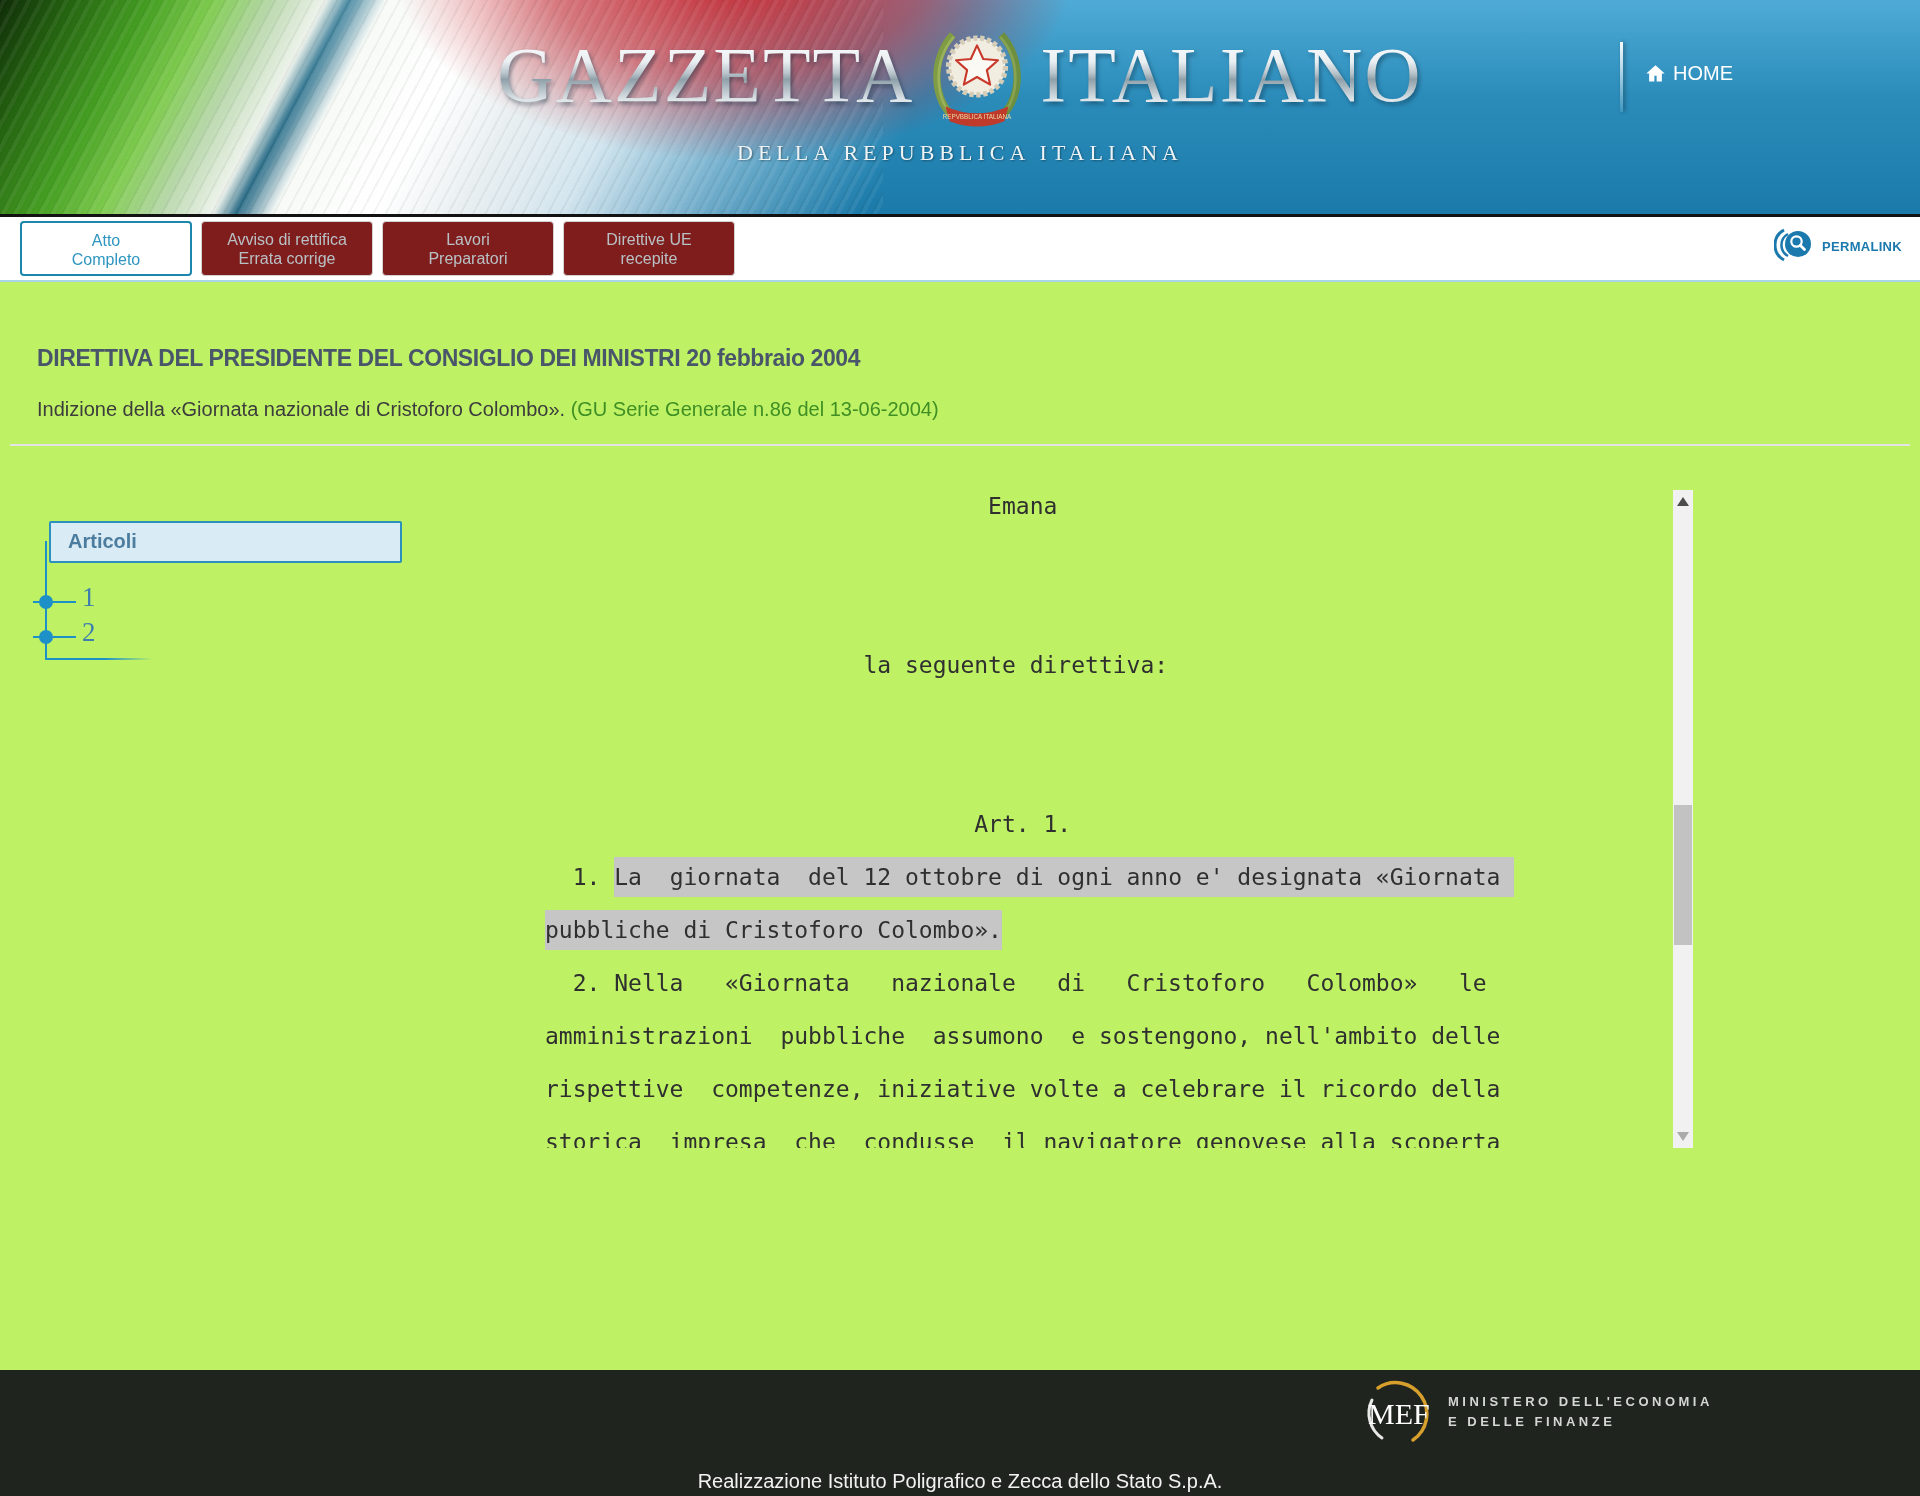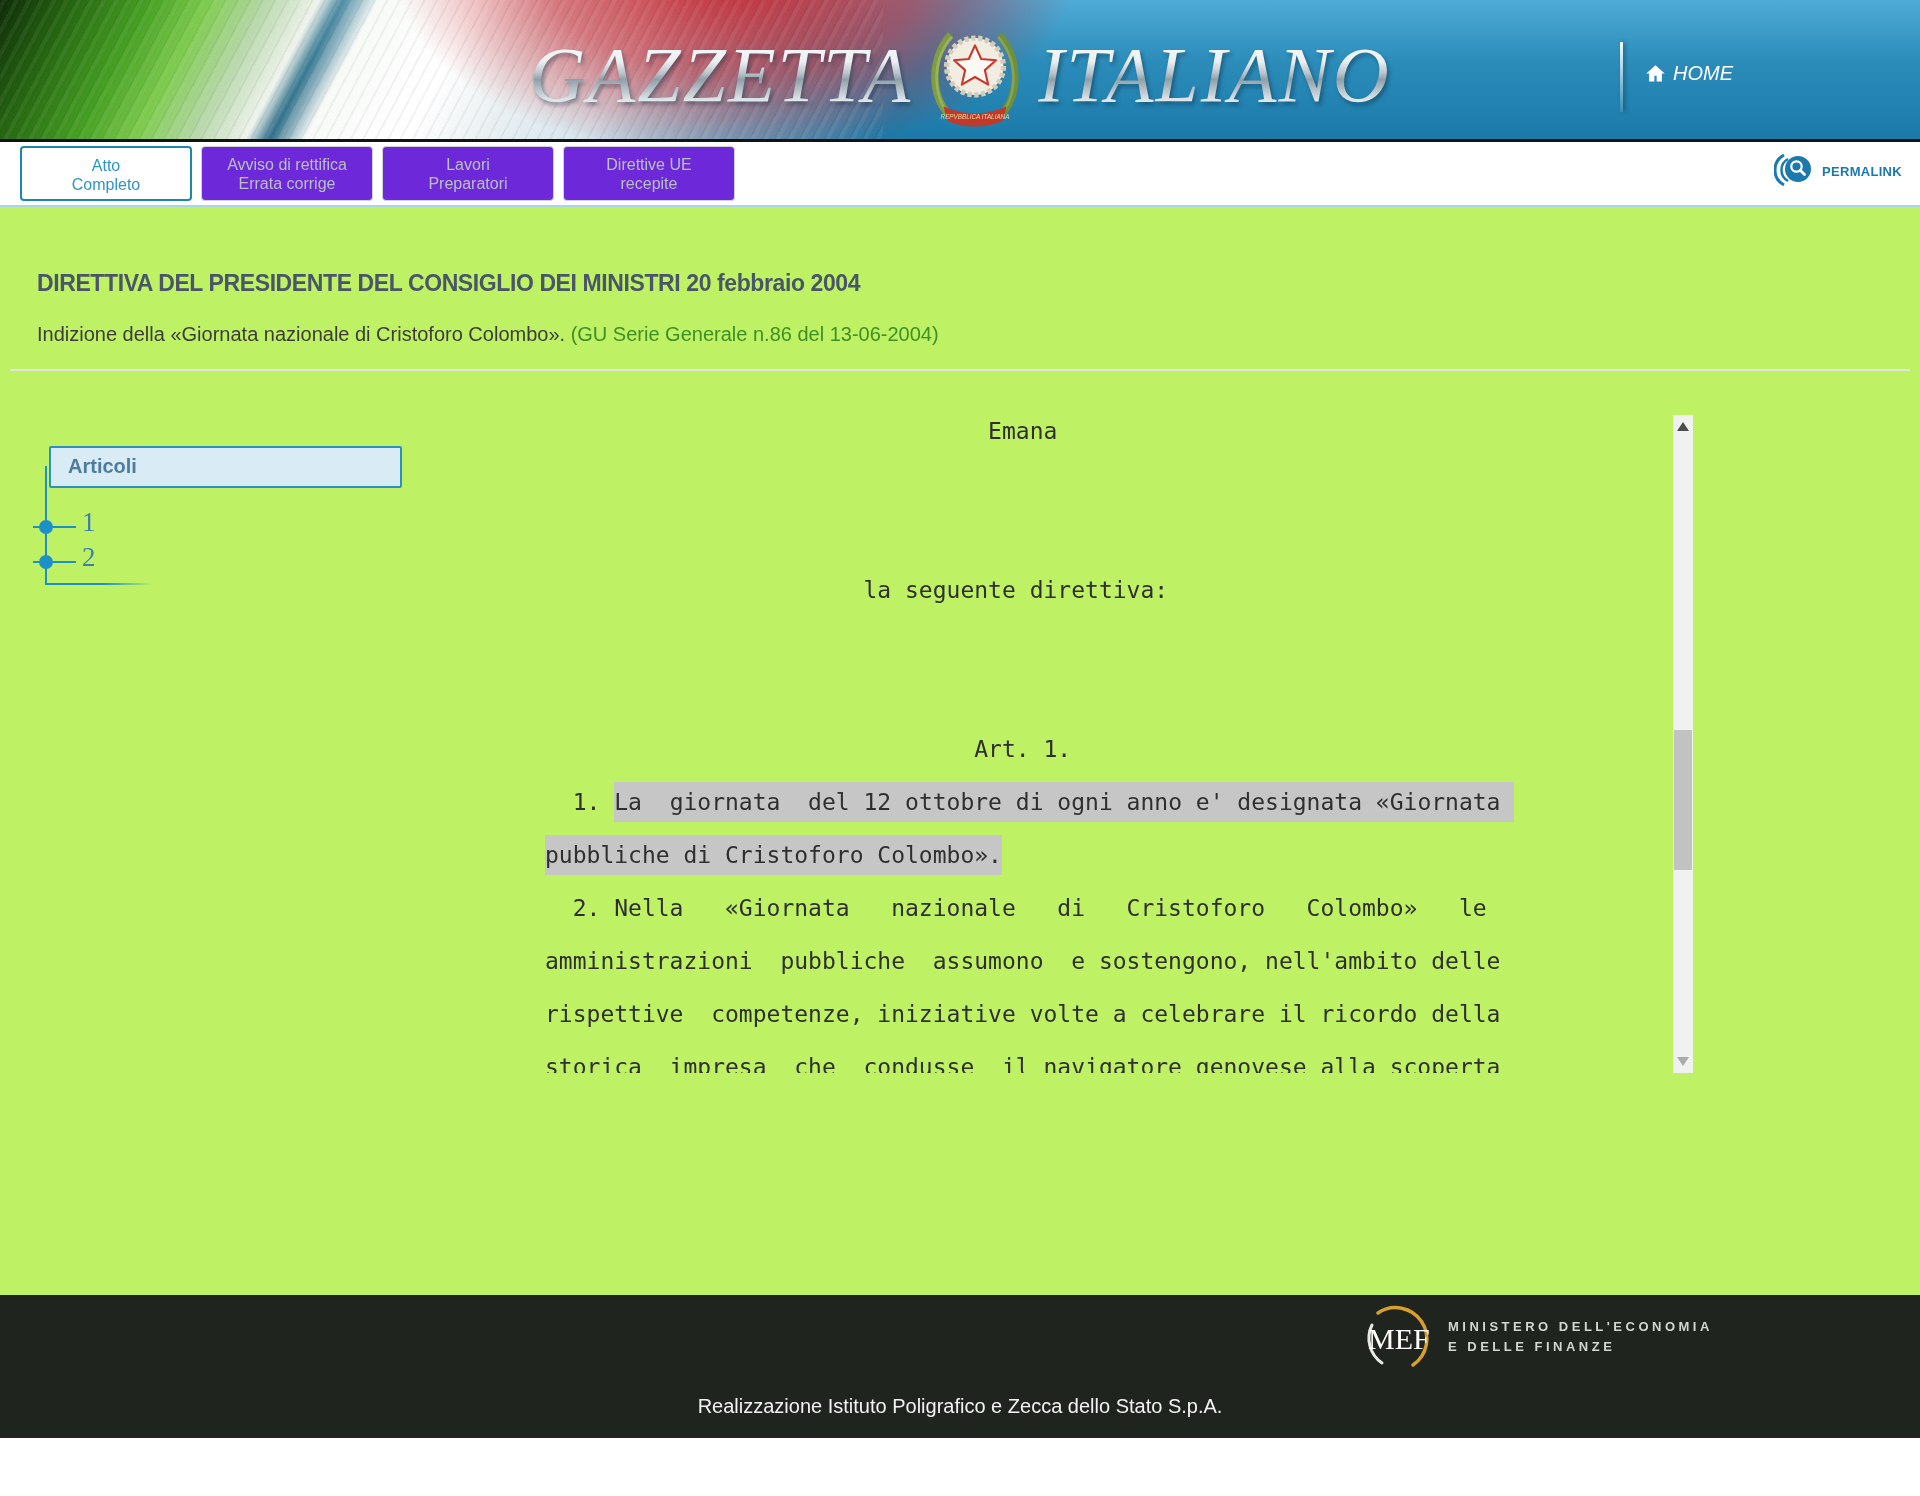--- a/index.html
+++ b/index.html
@@ -2,21 +2,21 @@
 <html><head>
 <meta charset="utf-8">
 <style>
   * { box-sizing: border-box; }
   html,body { margin:0; padding:0; }
   body { background:#fff; }
   .page { position:relative; width:1920px; height:1496px; overflow:hidden; background:#fff;
           font-family:"Liberation Sans", sans-serif; }
 
   
-  .header { position:relative; height:142px; border-bottom:3px solid #121212; overflow:hidden;font-style:italic; }
+  .header { position:relative; height:217px; border-bottom:3px solid #121212; overflow:hidden; }
   .flag-streaks { position:absolute; inset:0;
     background:
       radial-gradient(ellipse 500px 280px at 735px -30px, rgba(198,24,32,.92) 0%, rgba(198,24,32,.55) 38%, rgba(198,24,32,0) 68%),
       linear-gradient(118deg,
         #0f2c08 0%, #246310 3.5%, #46a023 7.5%, #7ecb4e 10.5%, #b9d8ac 13.5%,
         #eef3ec 16%, rgba(70,80,70,.35) 17.2%, #f7faf7 19%, #ffffff 24%,
         #e9eff1 28%, rgba(244,248,250,.85) 33%, rgba(235,243,248,.4) 40%, rgba(225,240,250,0) 48%),
       linear-gradient(180deg, #4fabd6 0%, #2b8cba 45%, #1b7aa9 100%);
   }
   .flag-streaks::after { content:""; position:absolute; top:0; bottom:0; left:0; width:46%;
@@ -34,21 +34,21 @@
   .home-divider { position:absolute; left:1620px; top:42px; width:3px; height:70px;
       background:linear-gradient(180deg, rgba(255,255,255,.95), rgba(255,255,255,.1));
       box-shadow:2px 0 4px rgba(0,0,0,.35); }
   .home-link { position:absolute; left:1645px; top:62px; display:flex; align-items:center; gap:7px;
       color:#ffffff; font-size:20px; cursor:pointer; text-decoration:none; }
   .home-icon { width:21px; height:21px; }
 
   
   .tabbar { position:relative; height:65px; border-bottom:2px solid #a9d5e9; background:#fff;
       display:flex; gap:9px; padding:4px 0 0 20px; }
-  .tab { width:172px; height:55px; border:1px solid #d2d2d2; border-radius:4px; background:#6d28d9;
+  .tab { width:172px; height:55px; border:1px solid #d2d2d2; border-radius:4px; background:#7f1d1d;
       color:#b9c0c4; font-size:16px; line-height:19px; text-align:center; padding-top:8px; cursor:pointer; }
   .tab.active { border:2px solid #1d86ad; color:#2d95bf; background:#ffffff; }
   .permalink { position:absolute; right:18px; top:9px; display:flex; align-items:center; gap:6px;
       color:#1b79ad; font-weight:bold; font-size:13px; letter-spacing:.3px; cursor:pointer; text-decoration:none; }
   .pl-icon { width:42px; height:40px; }
 
   
   .main { position:relative; height:1088px; background:#bef264; }
   .doc-title { margin:0; padding:63px 0 0 37px; font-size:23px; font-weight:bold;
       color:#49566a; letter-spacing:-0.4px; }

